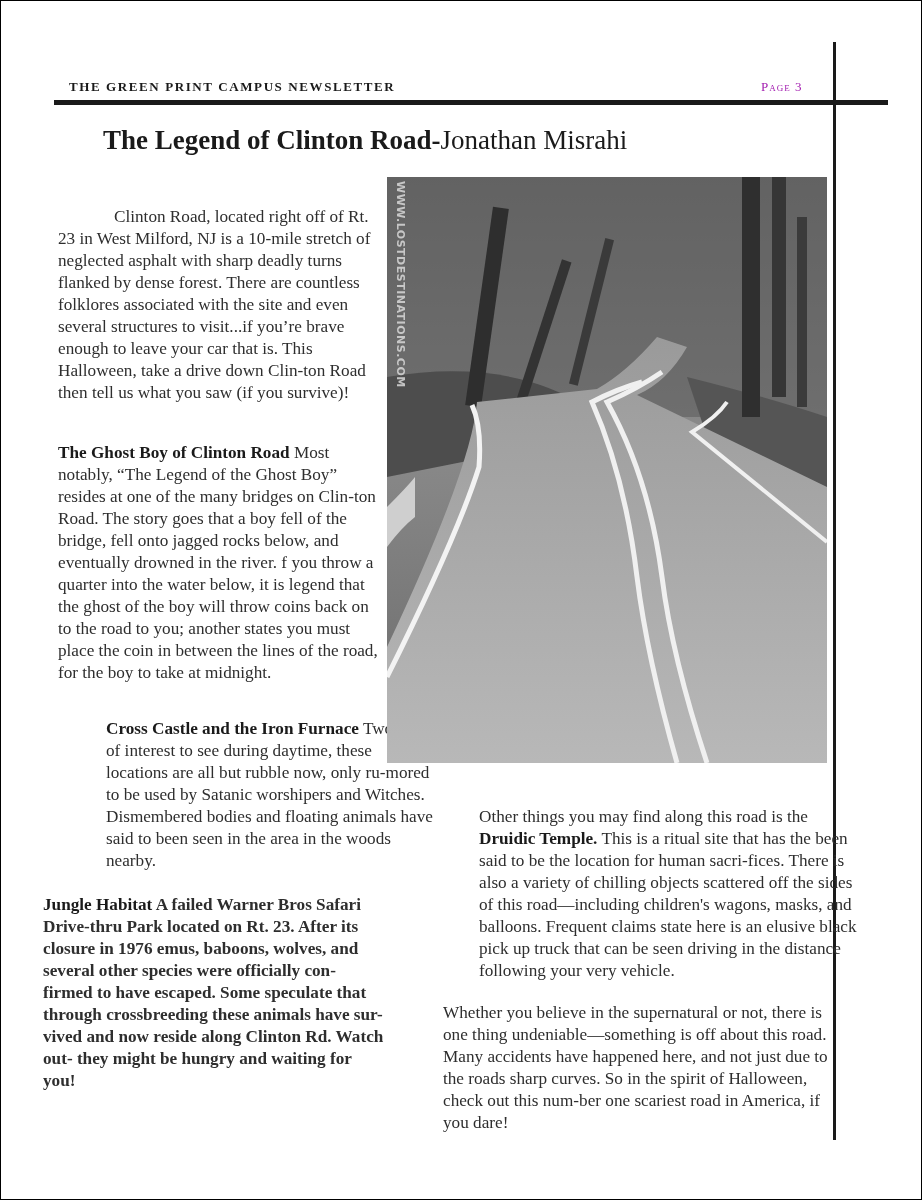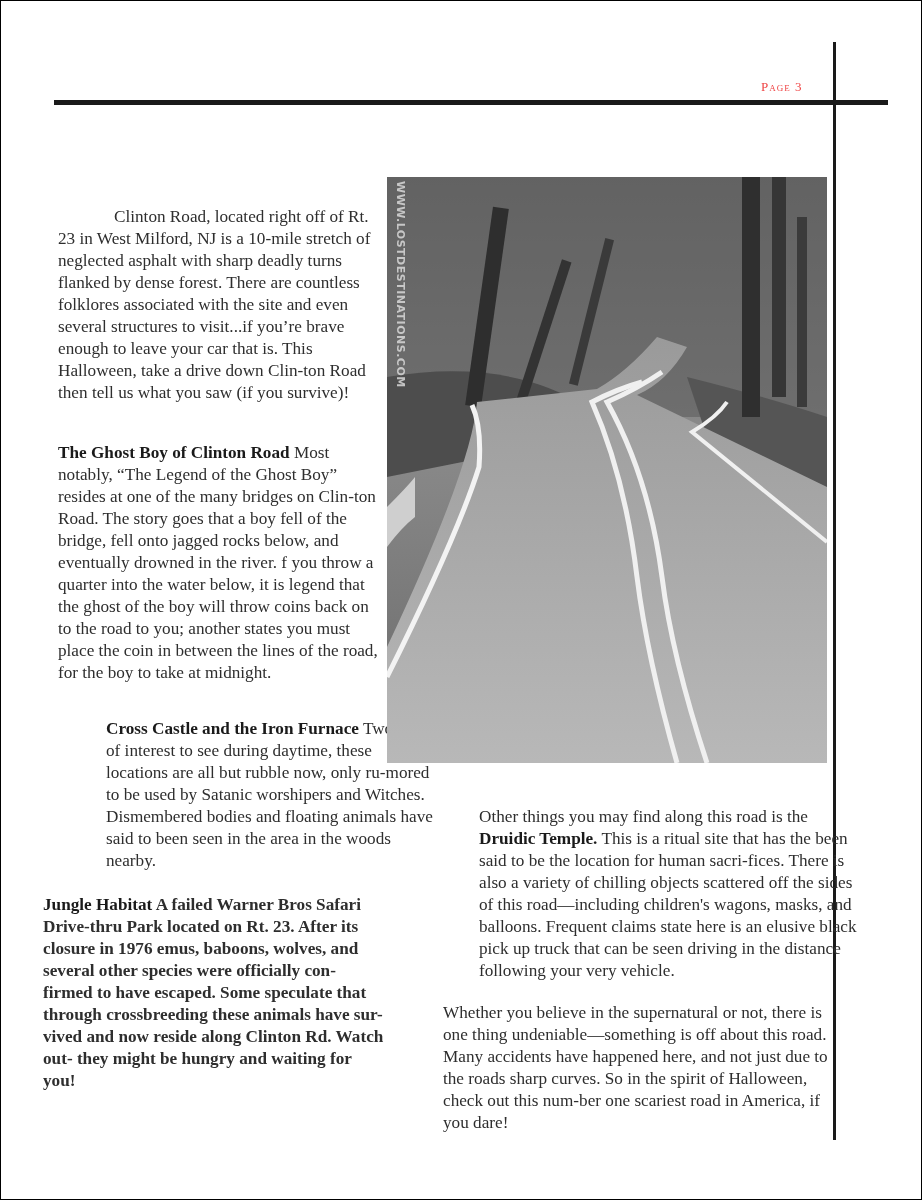--- a/index.html
+++ b/index.html
@@ -10,21 +10,21 @@
     font-family: "Liberation Serif", "DejaVu Serif", serif; color: #2a2a2a;
   }
   .vrule { position: absolute; left: 832px; top: 41px; width: 3px; height: 1098px; background: #1a1a1a; }
   .hrule { position: absolute; left: 53px; top: 99px; width: 834px; height: 5px; background: #1a1a1a; }
   .header-title {
     position: absolute; left: 68px; top: 78px;
     font-size: 13px; letter-spacing: 1.6px; font-weight: bold; color: #1a1a1a;
   }
   .header-page {
     position: absolute; left: 760px; top: 78px;
-    font-size: 13px; letter-spacing: 1px; color: #ef4444; font-variant: small-caps;
+    font-size: 13px; letter-spacing: 1px; color: #a21caf; font-variant: small-caps;
   }
   .article-title {
     position: absolute; left: 102px; top: 124px; font-size: 27px; color: #1a1a1a; white-space: nowrap;
   }
   .article-title .t-bold { font-weight: bold; }
   .col {
     position: absolute; font-size: 17.2px; line-height: 22px; color: #2e2e2e;
   }
   .col p { margin: 0; }
   .col b { color: #1a1a1a; }
@@ -41,22 +41,26 @@
   }
 </style>
 </head>
 <body>
 
 <div class="page">
 
   <div class="vrule"></div>
   <div class="hrule"></div>
 
+  <div class="header-title">THE GREEN PRINT CAMPUS NEWSLETTER</div>
   <div class="header-page">Page 3</div>
 
+  <div class="article-title">
+    <span class="t-bold">The Legend of Clinton Road-</span><span>Jonathan Misrahi</span>
+  </div>
 
   <div class="col" style="left:57px; top:205px; width:322px;">
     <p><span class="indent"></span><span>Clinton Road, located right off of Rt. 23 in West Milford, NJ is a 10-mile stretch of neglected asphalt with sharp deadly turns flanked by dense forest. There are countless folklores associated with the site and even several structures to visit...if you’re brave enough to leave your car that is. This Halloween, take a drive down Clin-ton Road then tell us what you saw (if you survive)!</span></p>
   </div>
 
   <div class="col" style="left:57px; top:441px; width:322px;">
     <p><b>The Ghost Boy of Clinton Road</b><span> Most notably, “The Legend of the Ghost Boy” resides at one of the many bridges on Clin-ton Road. The story goes that a boy fell of the bridge, fell onto jagged rocks below, and eventually drowned in the river. f you throw a quarter into the water below, it is legend that the ghost of the boy will throw coins back on to the road to you; another states you must place the coin in between the lines of the road, for the boy to take at midnight.</span></p>
   </div>
 
   <div class="col" style="left:57px; top:717px; width:330px;margin-left:48px;">

